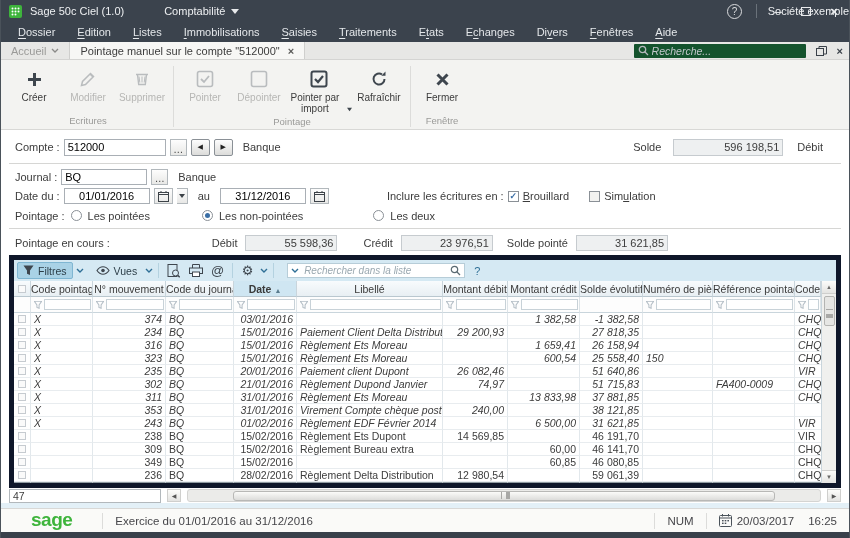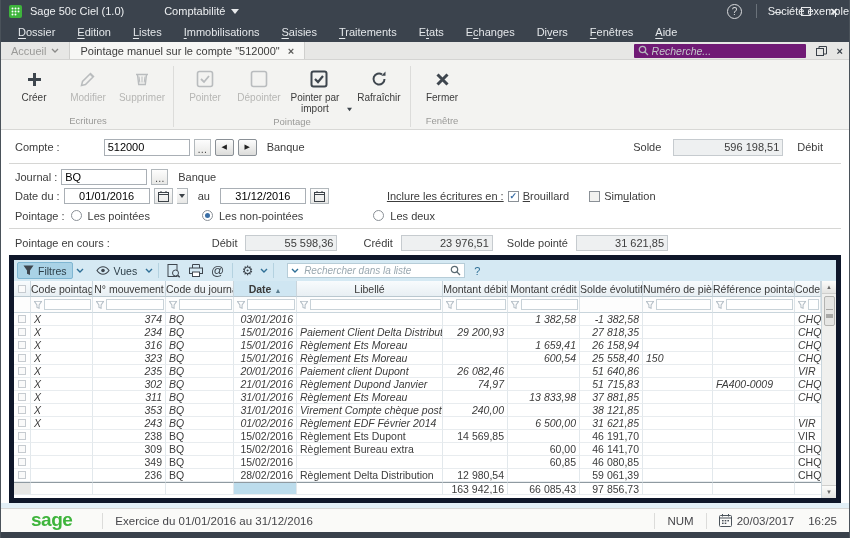--- a/index.html
+++ b/index.html
@@ -29,21 +29,21 @@
   .menu-item u { text-underline-offset:2px; }
 
   
   .tabbar { height:18px; background:#e7e7e5; display:flex; align-items:stretch;
             font-size:11px; flex:0 0 auto; border-bottom:1px solid #d4d4d2; }
   .hometab { display:flex; align-items:center; gap:5px; color:#9a9a98; padding:0 10px; }
   .activetab { display:flex; align-items:center; gap:8px; background:#f7f7f5; color:#3c3c3c;
                padding:0 10px; border-left:1px solid #cfcfcd; border-right:1px solid #cfcfcd; }
   .tabclose { color:#5a5a58; font-size:11px; font-weight:bold; cursor:default; }
   .tabbar-right { margin-left:auto; display:flex; align-items:center; gap:10px; padding-right:6px; }
-  .topsearch { width:172px; height:14px; background:#701a75; border:none; border-radius:1px;
+  .topsearch { width:172px; height:14px; background:#14532d; border:none; border-radius:1px;
                color:#d8dadc; font-size:10.5px; font-style:italic; padding:0 4px 0 18px;
                font-family:"Liberation Sans", sans-serif; outline:none; }
   .topsearch::placeholder { color:#c2c6ca; }
   .topsearch-wrap { position:relative; display:flex; align-items:center; }
   .topsearch-wrap svg { position:absolute; left:4px; }
   .tabbar-icon { color:#3a4149; font-size:11px; display:flex; align-items:center; }
 
   
   .toolbar { height:70px; background:#f3f3f1; display:flex; padding:4px 6px 0 6px;
              flex:0 0 auto; border-bottom:1px solid #d8d8d6; }
@@ -332,21 +332,21 @@
           <span class="tlabel">Fermer</span>
         </div>
       </div>
       <div class="tgroup-label">Fenêtre</div>
     </div>
   </div>
 
   <div class="formarea">
     <div class="frow" style="height:26px; gap:4px;">
       <span style="margin-left:6px;">Compte :</span>
-      <input class="field" style="width: 86px; margin-left: 40px;" value="512000">
+      <input class="field" style="width: 102px;" value="512000">
       <span class="dots">…</span>
       <span class="navbtn">◀</span>
       <span class="navbtn">▶</span>
       <span style="margin-left:6px;">Banque</span>
       <span style="margin-left:auto; margin-right:8px;">Solde</span>
       <span class="field ro" style="width:110px;">596 198,51</span>
       <span style="margin:0 18px 0 10px;">Débit</span>
     </div>
     <div class="hr"></div>
     <div class="frow" style="height:19px; gap:4px;">
@@ -372,21 +372,21 @@
         </span>
       <span style="margin:0 6px;">au</span>
       <input class="field" style="width: 86px; height: 16px; text-align: center;" value="31/12/2016">
       <span class="calbtn" style="height:16px;">
         <svg width="11" height="11" viewBox="0 0 11 11">
             <rect x="0.5" y="1.5" width="10" height="9" fill="none" stroke="#3c4248"></rect>
             <path d="M0.5 3.5h10" stroke="#3c4248"></path>
             <path d="M3 0v2M8 0v2" stroke="#3c4248"></path>
           </svg>
         </span>
-      <span style="margin-left:54px;text-decoration:underline;">Inclure les écritures en :</span>
+      <span style="margin-left:54px;">Inclure les écritures en :</span>
       <span class="cb">✓</span>
       <label id="lbl-brouillard"><u>B</u>rouillard</label>
       <span class="cb" style="margin-left:16px; background:#f2f2f0;"></span>
       <label id="lbl-simulation">Sim<u>u</u>lation</label>
     </div>
     <div class="frow" style="height:19px; gap:6px;">
       <span style="margin-left:6px;">Pointage :</span>
       <span class="radio"></span>
       <label>Les pointées</label>
       <span class="radio" style="margin-left:46px;">
@@ -774,20 +774,30 @@
       <div class="vscroll">
         <span class="varrow">▲</span>
         <span class="vthumb">
             <span class="grip"></span>
           </span>
         <span class="varrow bottom">▼</span>
       </div>
     </div>
   </div>
 
+  <div class="hscrollrow">
+    <span class="countbox">47</span>
+    <span class="harrow">◀</span>
+    <span class="htrack">
+      <span class="hthumb">
+          <span class="hgrip"></span>
+        </span>
+    </span>
+    <span class="harrow">▶</span>
+  </div>
 
   <div class="bluestrip"></div>
 
   <div class="statusbar">
     <span class="sagelogo">sage</span>
     <span class="ssep"></span>
     <span>Exercice du 01/01/2016 au 31/12/2016</span>
     <span class="status-right">
       <span class="ssep"></span>
       <span>NUM</span>

